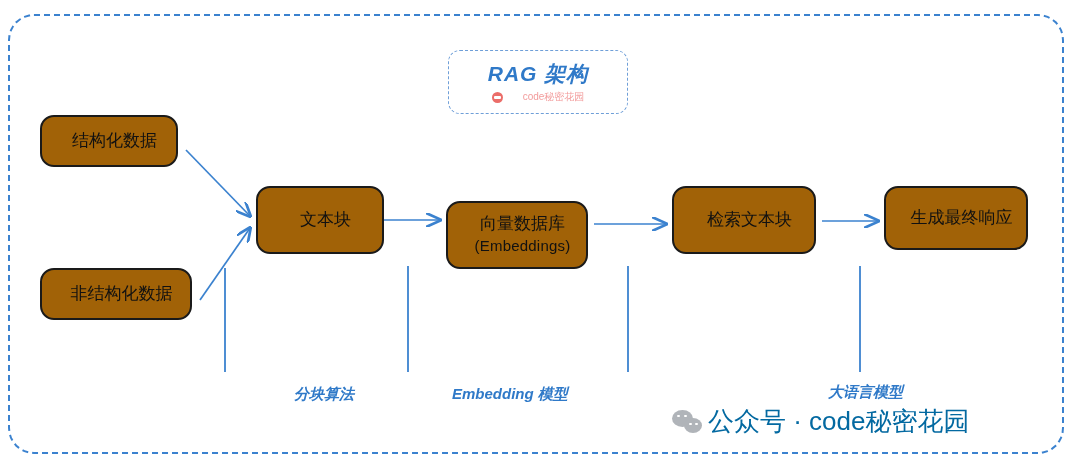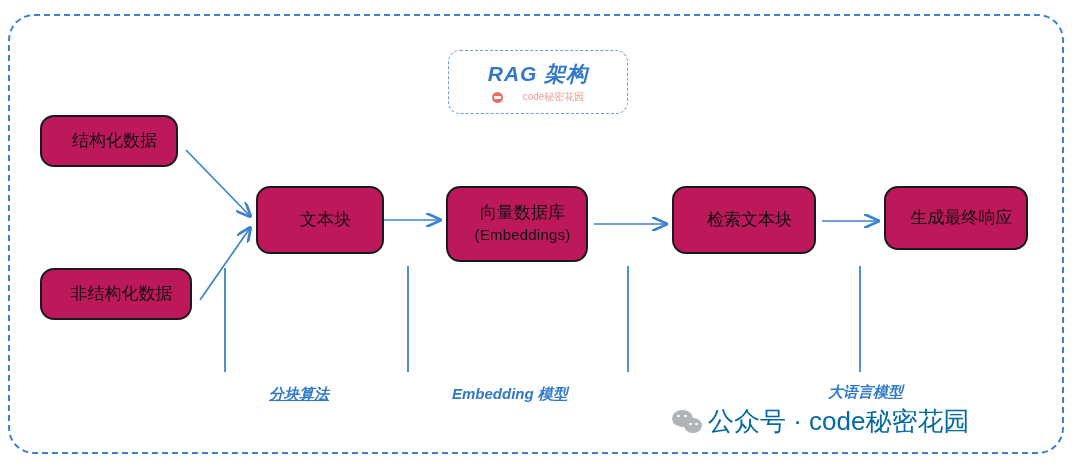--- a/index.html
+++ b/index.html
@@ -92,54 +92,54 @@
     background: #ffffff;
     border-radius: 1px;
   }
 
   
   .node {
     position: absolute;
     box-sizing: border-box;
     border: 2.5px solid #1a1a1a;
     border-radius: 14px;
-    background: #be185d;
+    background: #a16207;
     display: flex;
     flex-direction: column;
     align-items: center;
     justify-content: center;
     color: #111111;
     font-size: 17px;
     line-height: 1.35;
     text-align: center;
     white-space: nowrap;
     padding-left: 11px;
   }
   .node .sub {
     font-size: 15px;
     letter-spacing: .2px;
   }
 
   #node-structured   { left: 40px;  top: 115px; width: 138px; height: 52px; }
   #node-unstructured { left: 40px;  top: 268px; width: 152px; height: 52px; }
   #node-chunks       { left: 256px; top: 186px; width: 128px; height: 68px; }
-  #node-vectordb     { left: 446px; top: 186px; width: 142px; height: 76px; }
+  #node-vectordb     { left: 446px; top: 201px; width: 142px; height: 68px; }
   #node-retrieve     { left: 672px; top: 186px; width: 144px; height: 68px; }
   #node-generate     { left: 884px; top: 186px; width: 144px; height: 64px; }
 
   
   .annotation {
     position: absolute;
     color: #2f79c8;
     font-size: 15px;
     font-weight: bold;
     white-space: nowrap;
     font-style: italic;
   }
-  #ann-chunking  { left: 269px; top: 385px; text-decoration: underline; }
+  #ann-chunking  { left: 294px; top: 385px; }
   #ann-embedding { left: 452px; top: 385px; }
   #ann-llm       { left: 828px; top: 383px; }
 
   
   .wechat-watermark {
     position: absolute;
     left: 672px;
     top: 404px;
     display: flex;
     align-items: center;

